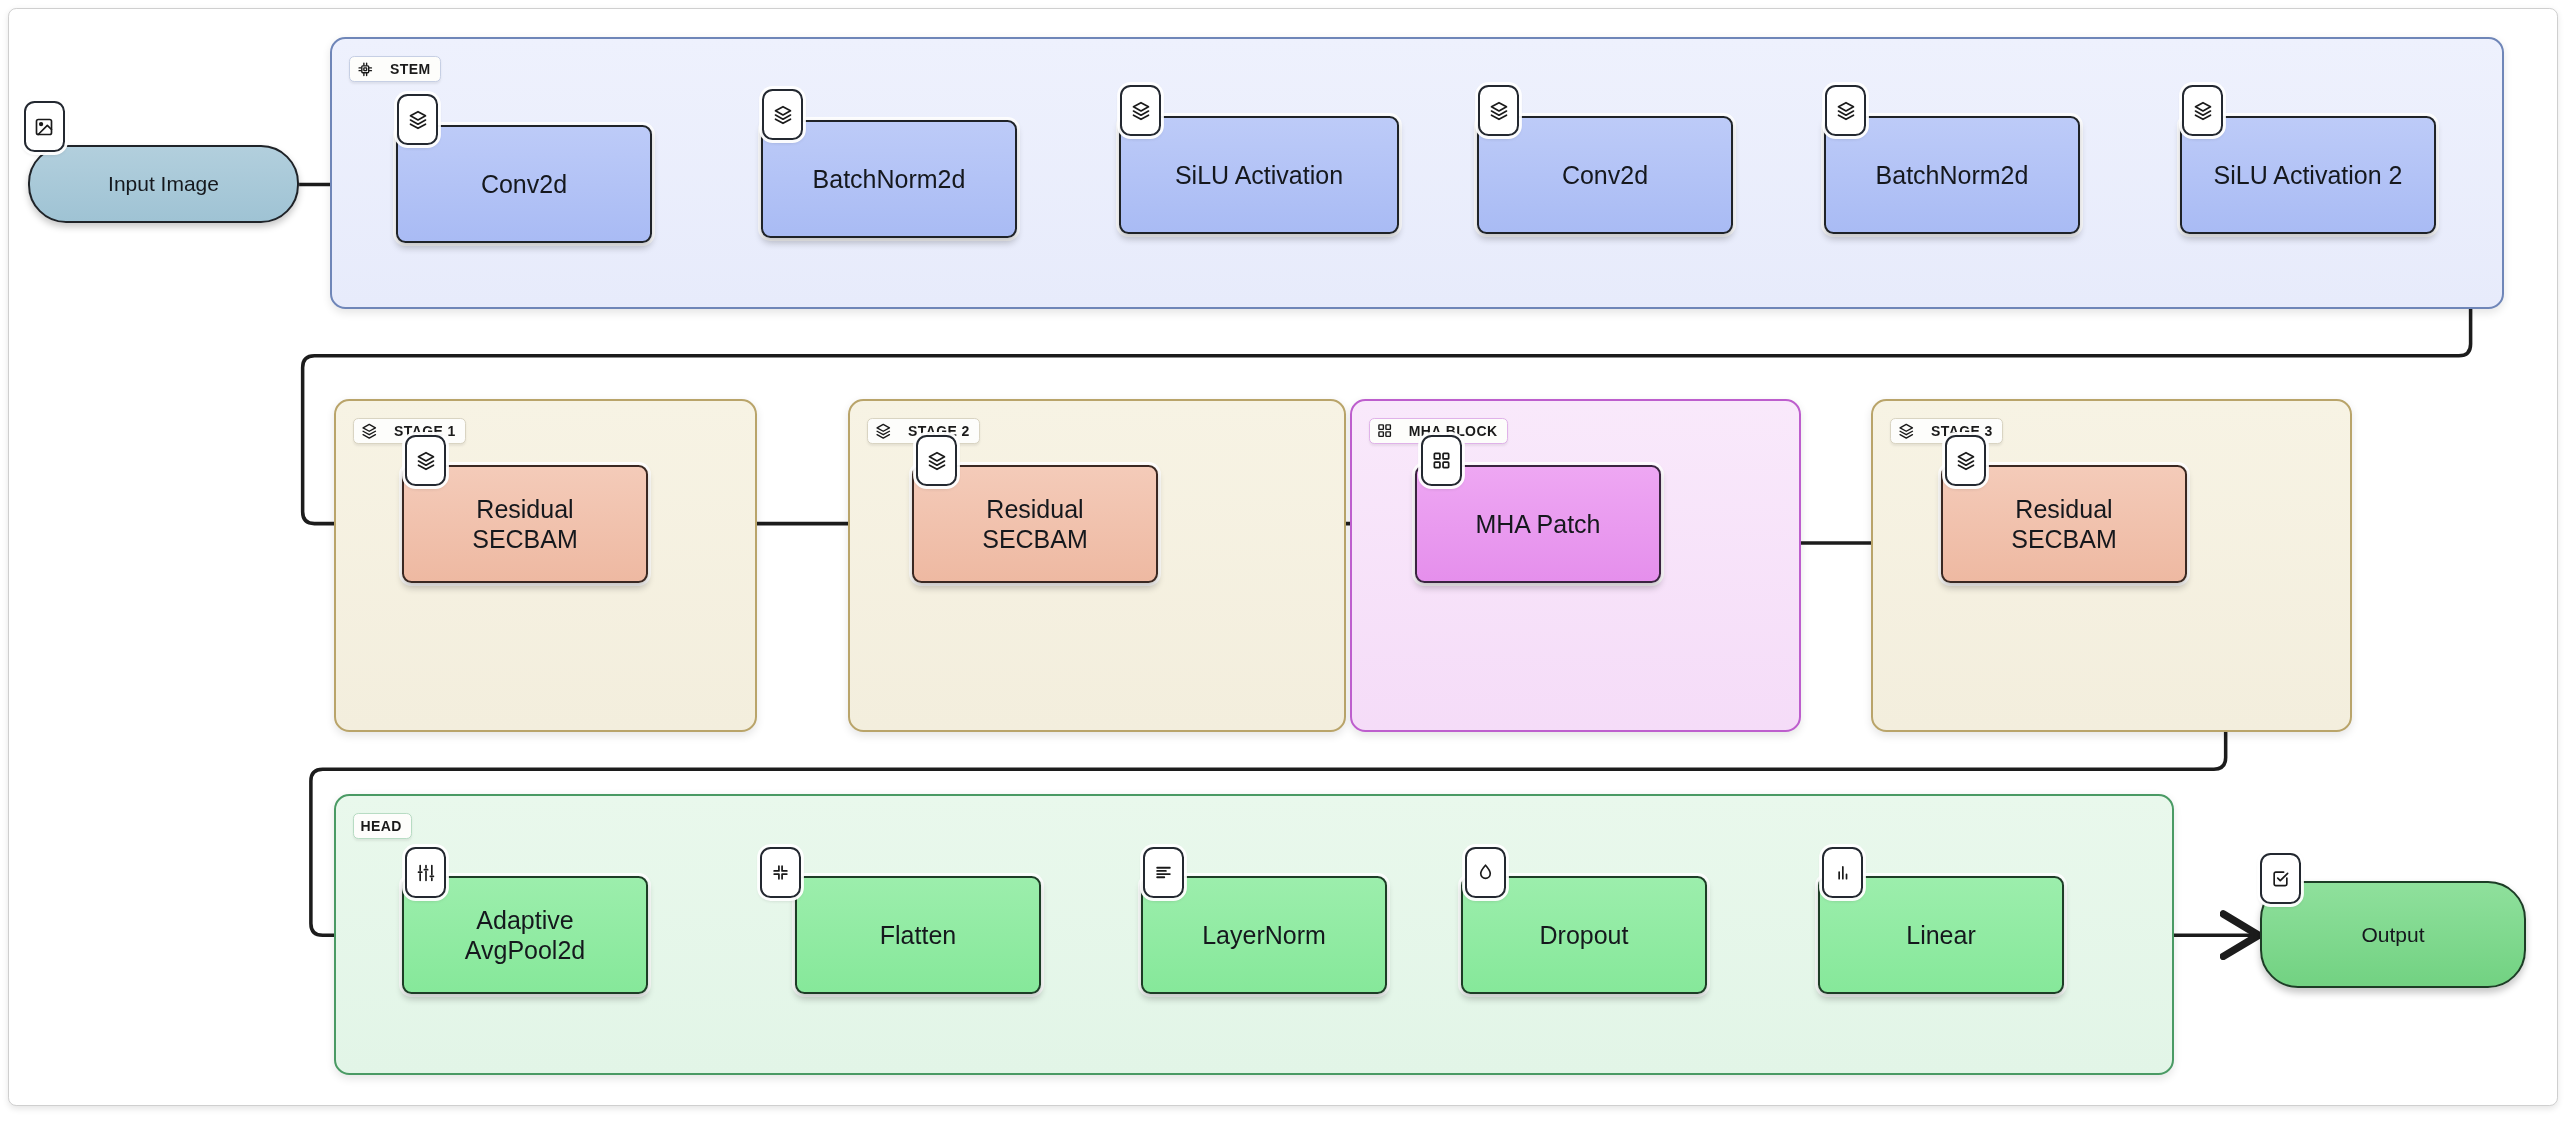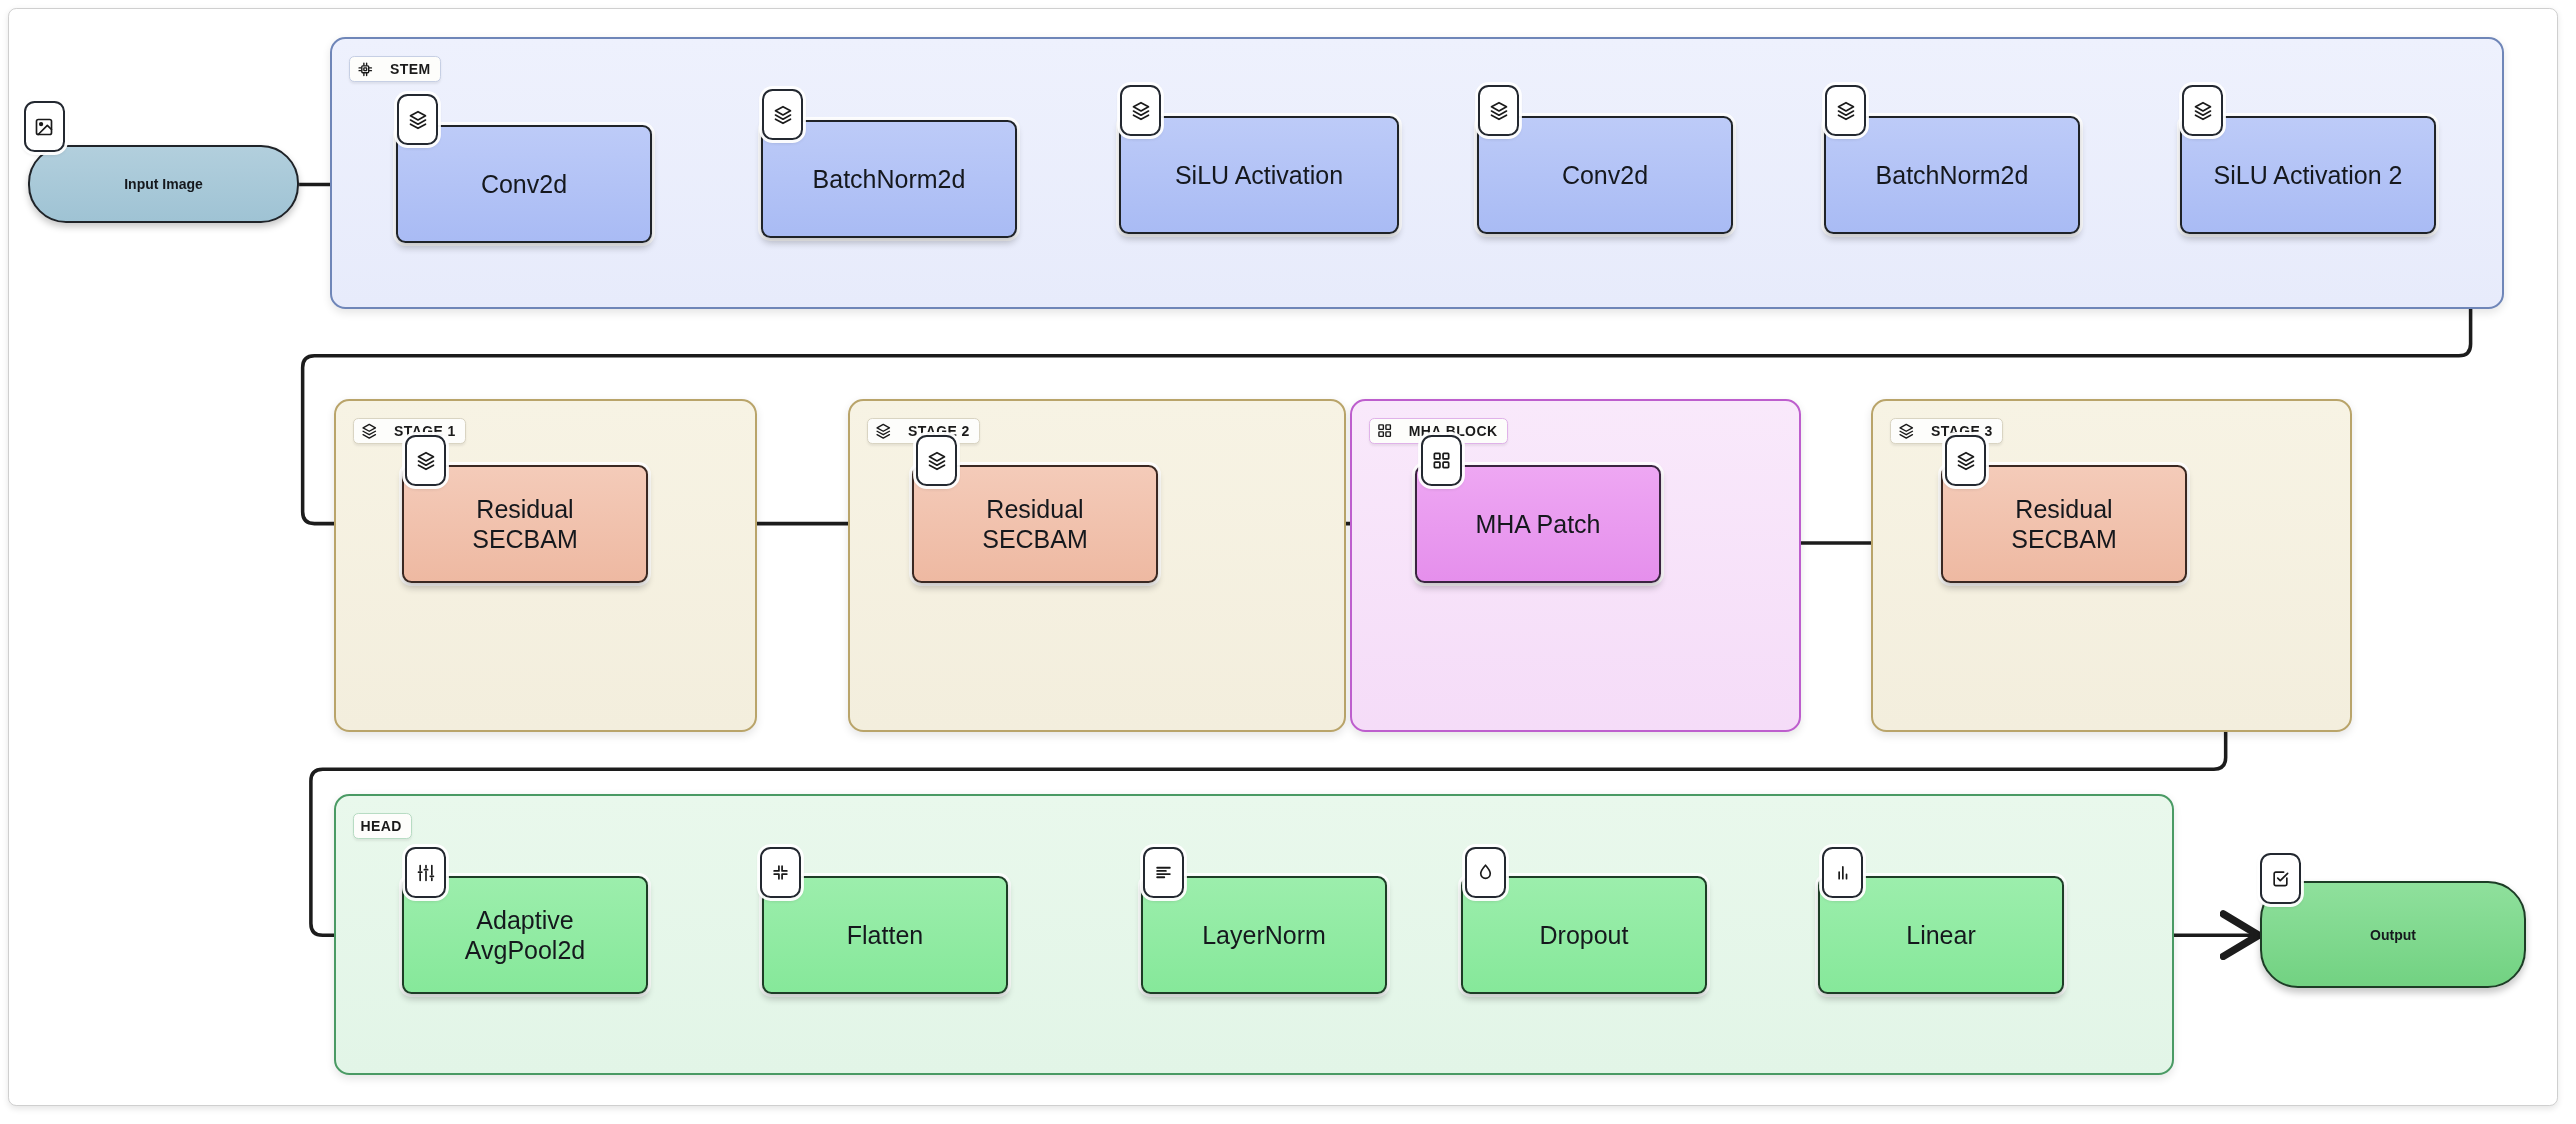--- a/index.html
+++ b/index.html
@@ -91,25 +91,24 @@
   }
   .node.blue{background:linear-gradient(180deg,#bdcbf8 0%,#a9bbf4 100%);}
   .node.salmon{background:linear-gradient(180deg,#f4cbb9 0%,#eeb9a2 100%);border-color:#3a2822;}
   .node.violet{background:linear-gradient(180deg,#eea7f3 0%,#e58fec 100%);border-color:#3a2440;}
   .node.green{background:linear-gradient(180deg,#9ceeac 0%,#86e89a 100%);border-color:#1d3d26;}
 
   
   .term{
     position:absolute;box-sizing:border-box;
     display:flex;align-items:center;justify-content:center;
-    font-size:14px;color:#15181d;
+    font-size:21px;color:#15181d;
     border:2.4px solid #1f2328;
     border-radius:38px;
     box-shadow:0 4.1px 7.7px rgba(0,0,0,.22);
-    font-weight:bold;
   }
   .term.input{background:linear-gradient(180deg,#b2cfdd 0%,#9fc3d4 100%);}
   .term.output{background:linear-gradient(180deg,#8fe09c 0%,#72d282 100%);border-color:#1d3d26;}
 
   
   .nibadge{
     position:absolute;
     width:37px;height:47px;
     background:#ffffff;
     border:2.9px solid #232830;
@@ -129,21 +128,21 @@
   .n-silu2 { left:2180px; top:116px; width:256px; height:118px;}
 
   
   .n-rs1  { left:402px;  top:465px; width:246px; height:118px;}
   .n-rs2  { left:912px; top:465px; width:246px; height:118px;}
   .n-mha  { left:1415px; top:465px; width:246px; height:118px;}
   .n-rs3  { left:1941px; top:465px; width:246px; height:118px;}
 
   
   .n-pool { left:402px;  top:876px; width:246px; height:118px;}
-  .n-flat { left:762px; top:876px; width:246px; height:118px;}
+  .n-flat { left:795px; top:876px; width:246px; height:118px;}
   .n-ln   { left:1141px; top:876px; width:246px; height:118px;}
   .n-drop { left:1461px; top:876px; width:246px; height:118px;}
   .n-lin  { left:1818px; top:876px; width:246px; height:118px;}
 
   
   .t-input  { left:28px;  top:145px;  width:271px; height:78px;}
   .t-output { left:2260px;top:881px; width:266px; height:107px;}
 
   .node-label{display:block;}
 </style>

